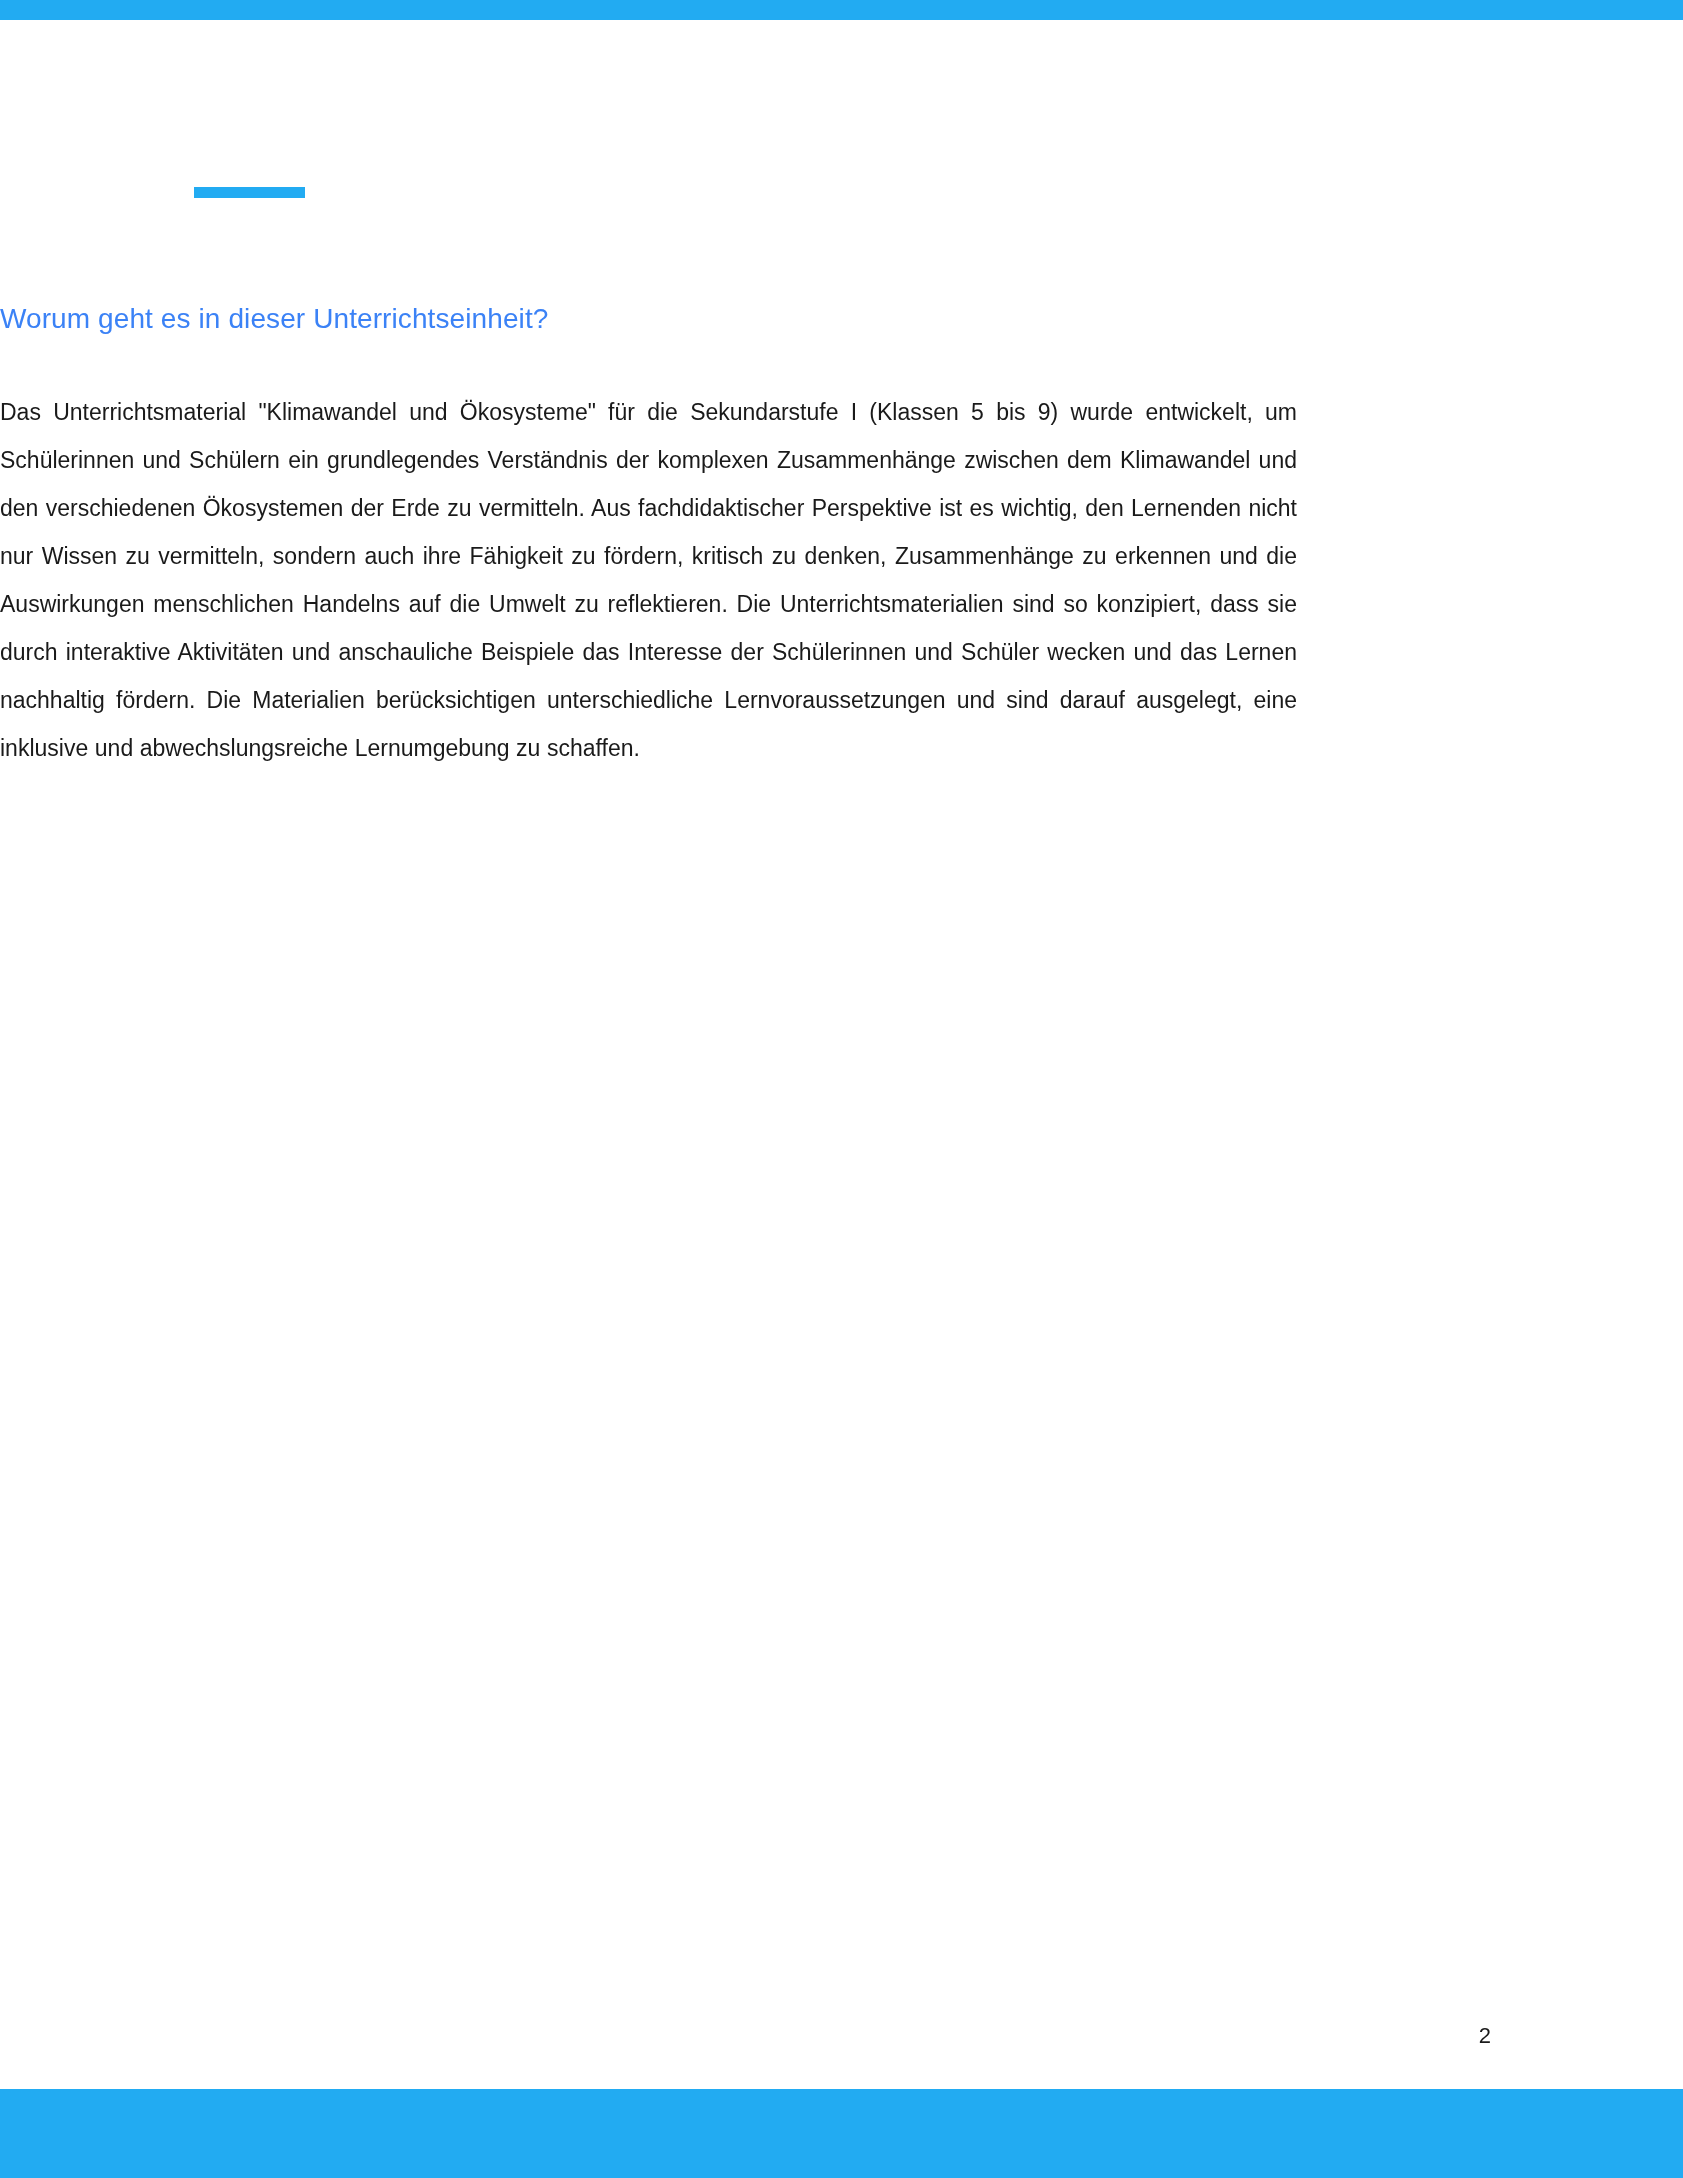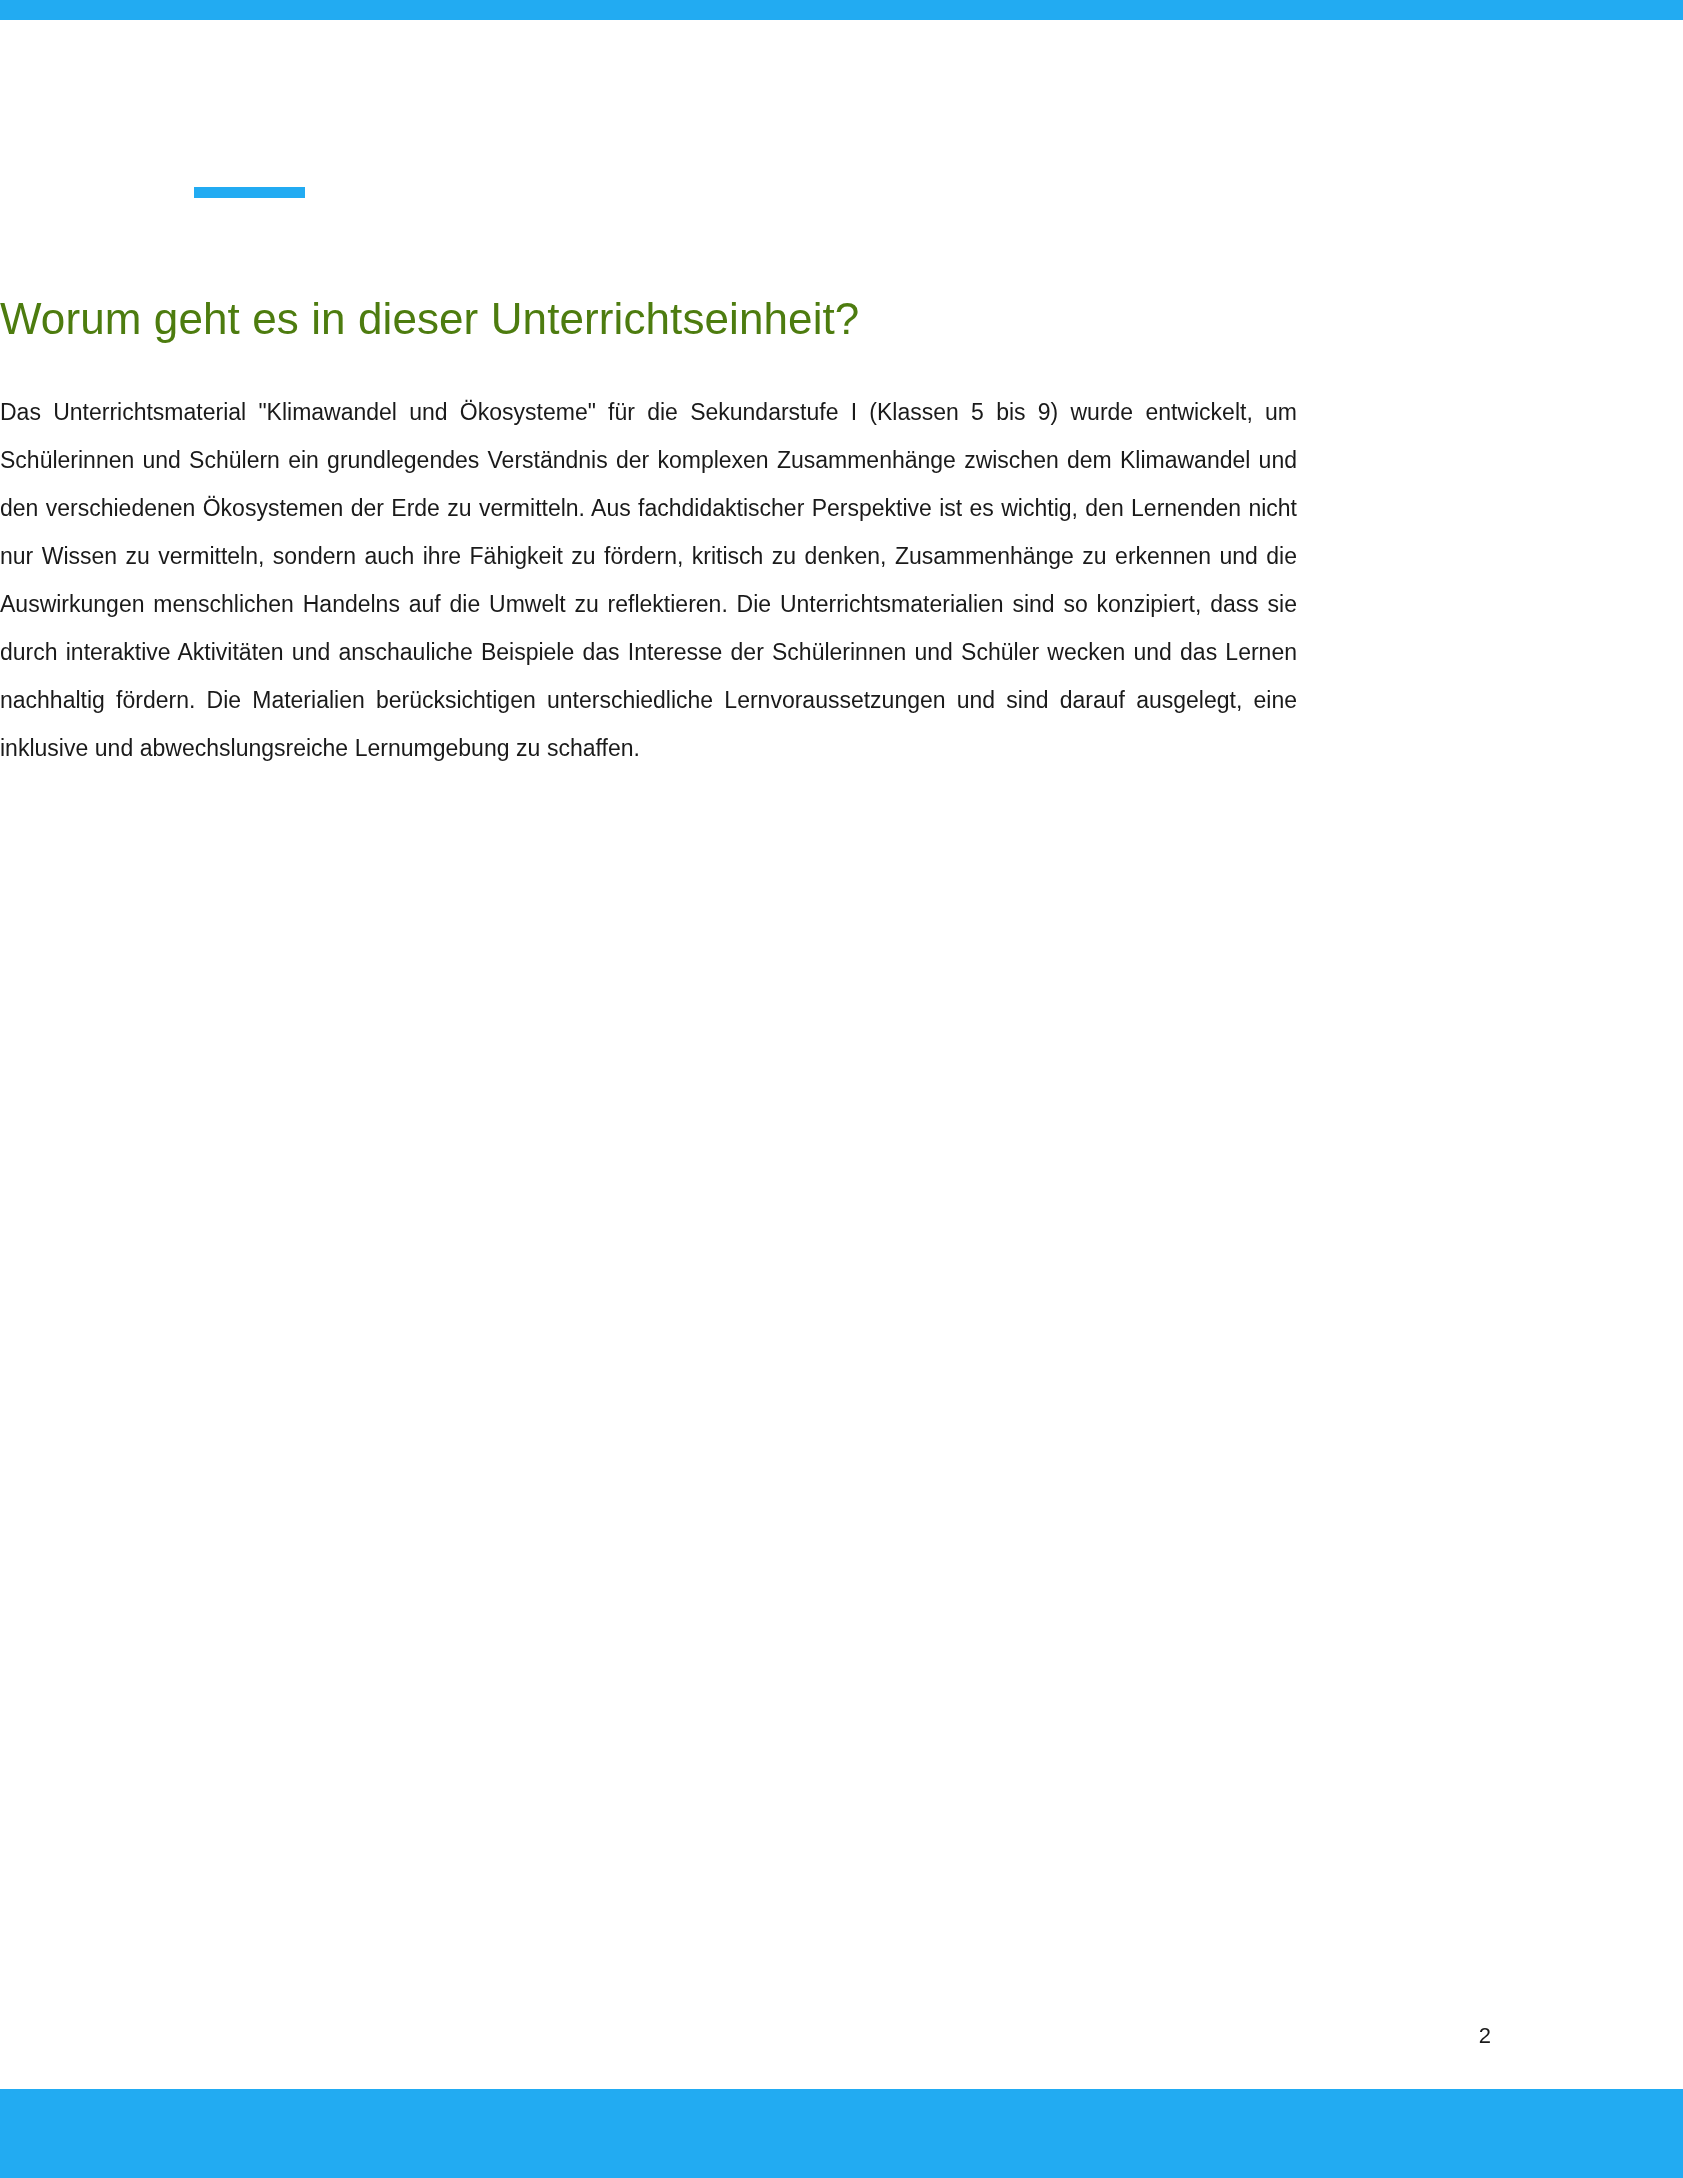--- a/index.html
+++ b/index.html
@@ -47,24 +47,24 @@
     height: 11px;
     background: #22abf2;
   }
 
   .section-heading {
     position: absolute;
     top: 297px;
     left: 0;
     width: 1297px;
     margin: 0;
-    font-size: 44px;
+    font-size: 28px;
     font-weight: normal;
     line-height: 44px;
-    color: #4d7c0f;
+    color: #3b82f6;
     letter-spacing: 0.1px;
   }
 
   .body-paragraph {
     position: absolute;
     top: 388px;
     left: 0;
     width: 1297px;
     margin: 0;
     font-size: 23px;

